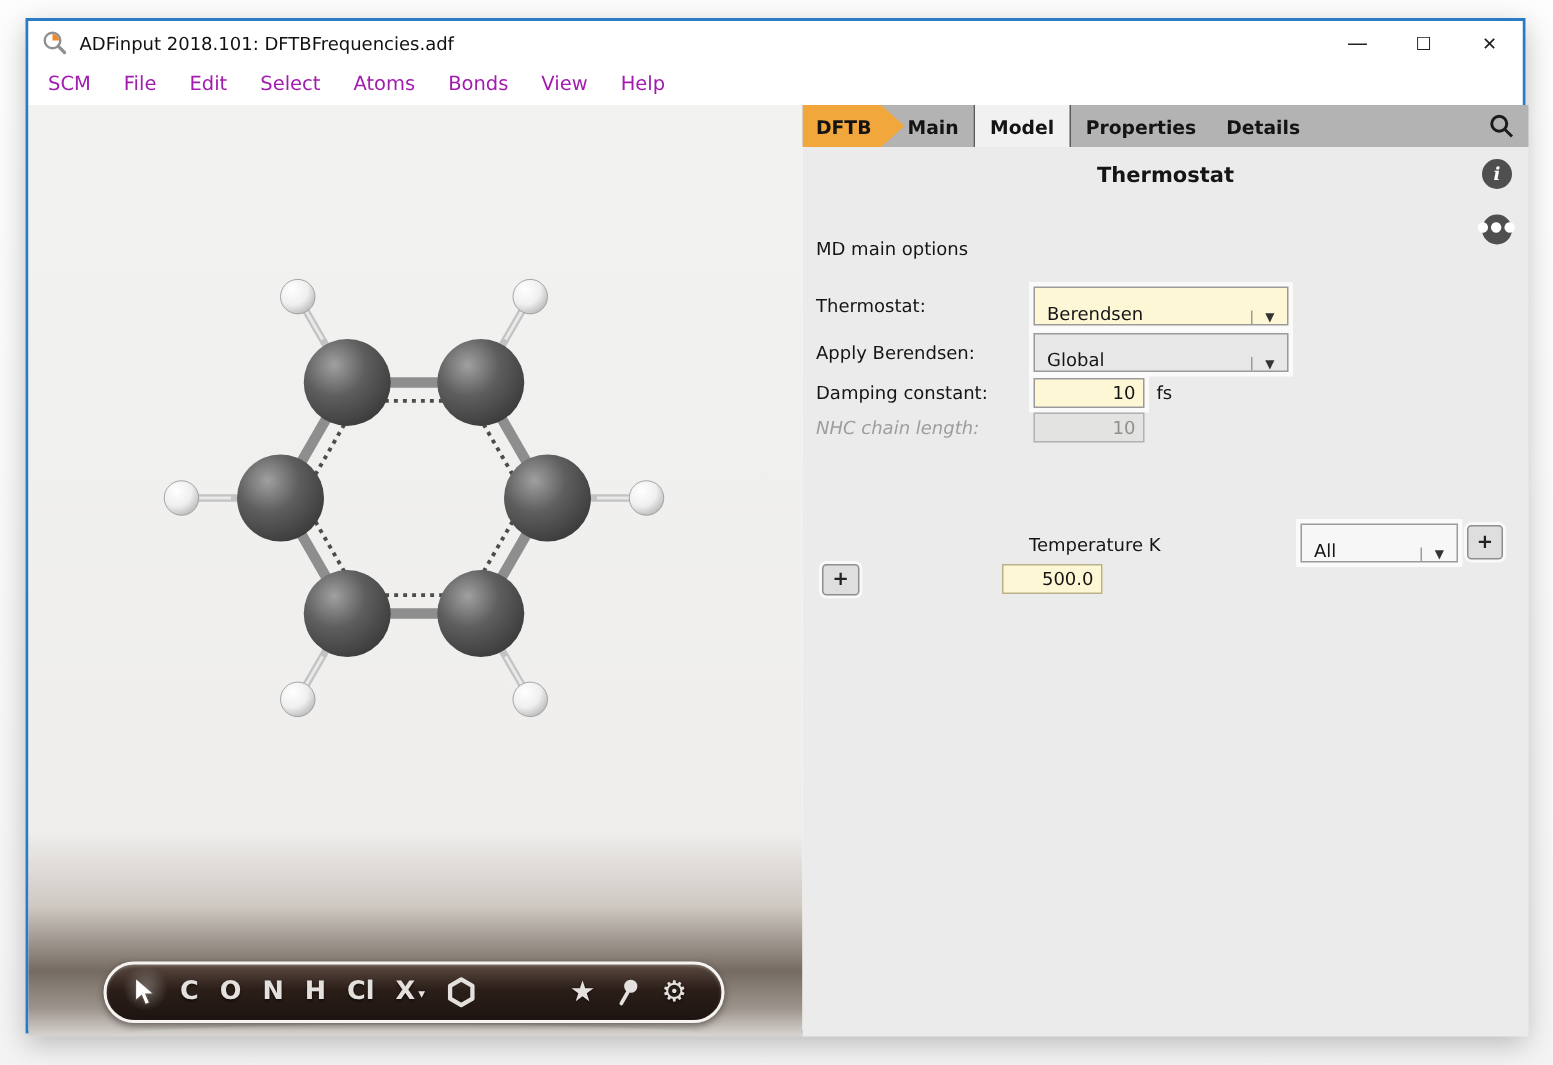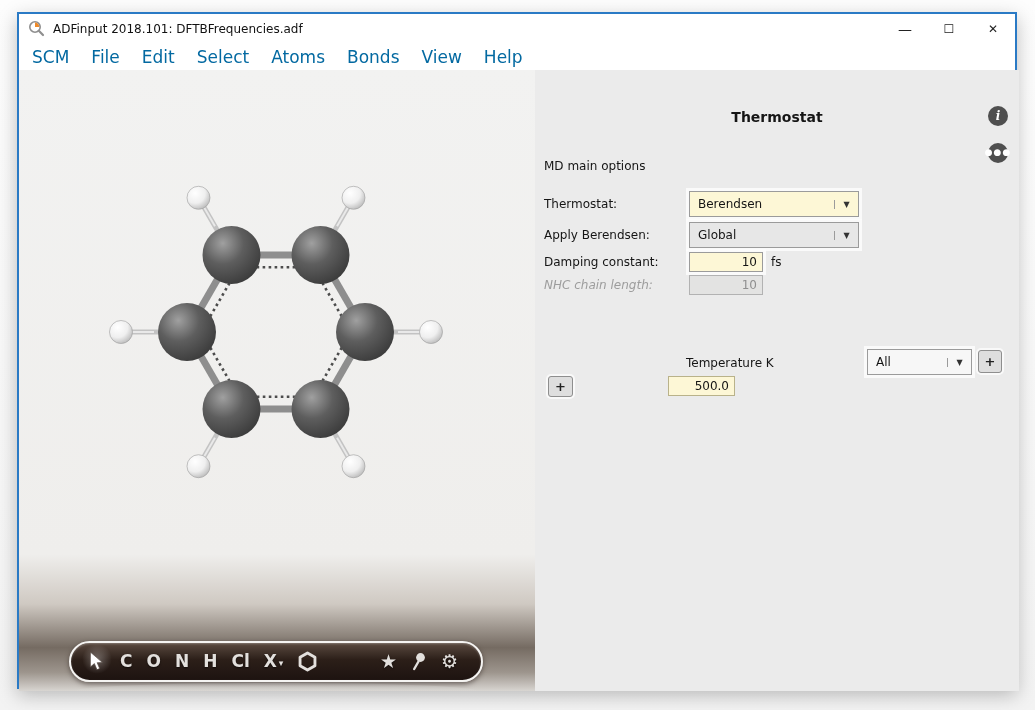--- a/index.html
+++ b/index.html
@@ -17,21 +17,21 @@
   .app-icon { width:17px; height:17px; margin-left:9px; flex:0 0 auto; }
   .title-text { font-size:12px; color:#111; margin-left:8px; white-space:nowrap; }
   .win-controls { margin-left:auto; display:flex; height:100%; }
   .win-btn { width:44px; height:100%; display:flex; align-items:center; justify-content:center;
     font-size:12px; color:#222; cursor:default; }
   .win-btn.min { font-size:14px; }
 
   
   .menubar { position:absolute; left:0; top:29px; right:0; height:27px; background:#fff;
     display:flex; align-items:center; padding-left:2px; }
-  .menu-item { font-size:17px; color:#0369a1; padding:4px 11px; }
+  .menu-item { font-size:13px; color:#a21caf; padding:4px 11px; }
 
   
   .content { position:absolute; left:0; top:56px; right:0; bottom:0; }
 
   
   .viewer { position:absolute; left:0; top:0; width:516px; height:621px; overflow:hidden;
     background:linear-gradient(180deg,#f2f2f1 0%,#efeeec 78%,#cfc9c2 86%,#756b62 93%,#9d958d 97%,#d8d5d1 100%); }
   .viewer svg.mol { position:absolute; left:0; top:0; }
   .elem-toolbar { position:absolute; left:50px; bottom:9px; width:414px; height:41px;
     background:linear-gradient(180deg,#5a4a40 0%,#2c1f19 45%,#1d1310 100%);
@@ -70,21 +70,21 @@
   .circle-info { top:8px; font-family:"DejaVu Serif","Liberation Serif",serif;
     font-style:italic; font-weight:bold; font-size:12px; }
   .circle-more { top:45px; font-size:9px; letter-spacing:1px; padding-bottom:3px; }
   .section-label { position:absolute; left:9px; top:49px; font-size:12px;margin-top:12px; }
 
   .form-row { position:absolute; left:0; width:100%; }
   .form-label { position:absolute; left:9px; font-size:12px; white-space:nowrap; }
   .lbl-disabled { color:#9d9d9d; }
 
   .combo { position:absolute; left:154px; width:170px; height:26px; border:1px solid #9b9b9b;
-    display:flex; align-items:center; box-shadow:0 0 0 3px rgba(252,252,252,.9); }
+    display:flex; align-items:flex-end; box-shadow:0 0 0 3px rgba(252,252,252,.9); }
   .combo .val { flex:1; display:flex; align-items:center; padding-left:8px; font-size:12px; }
   .combo .arrow { width:24px; border-left:1px solid #9b9b9b; display:flex; align-items:center;
     justify-content:center; font-size:8px; color:#333; }
   .combo-cream { background:#fdf7d6; }
   .combo-gray  { background:#e7e7e7;gap:48px; }
 
   .txt-input { position:absolute; left:154px; width:74px; height:20px; border:1px solid #9b9b9b;
     display:flex; align-items:center; justify-content:flex-end; padding-right:5px; font-size:12px;
     box-shadow:0 0 0 3px rgba(252,252,252,.9); }
   .inp-cream { background:#fdf7d6; }
@@ -218,20 +218,33 @@
               <line x1="7.5" y1="9.5" x2="3.2" y2="17" stroke="#e3e0dd" stroke-width="2.4" stroke-linecap="round"></line>
             </svg>
           </span>
           <span class="tb-item tb-icon-glyph">⚙</span>
         </span>
       </div>
     </div>
 
     <div class="panel">
 
+      <div class="tabbar">
+        <div class="tab tab-dftb">DFTB</div>
+        <div class="tab">Main</div>
+        <div class="tab tab-active">Model</div>
+        <div class="tab">Properties</div>
+        <div class="tab">Details</div>
+        <div class="tab-search">
+          <svg width="18" height="18" viewBox="0 0 18 18">
+            <circle cx="7.5" cy="7.5" r="5" fill="none" stroke="#1b1b1b" stroke-width="2"></circle>
+            <line x1="11.3" y1="11.3" x2="16" y2="16" stroke="#1b1b1b" stroke-width="2"></line>
+          </svg>
+        </div>
+      </div>
 
       <div class="panel-body">
 
         <div class="panel-heading">Thermostat</div>
         <div class="circle-btn circle-info">i</div>
 
         <div class="section-label">MD main options</div>
         <div class="circle-btn circle-more">●●●</div>
 
         <div class="form-row" style="top:93px; height:26px;">

